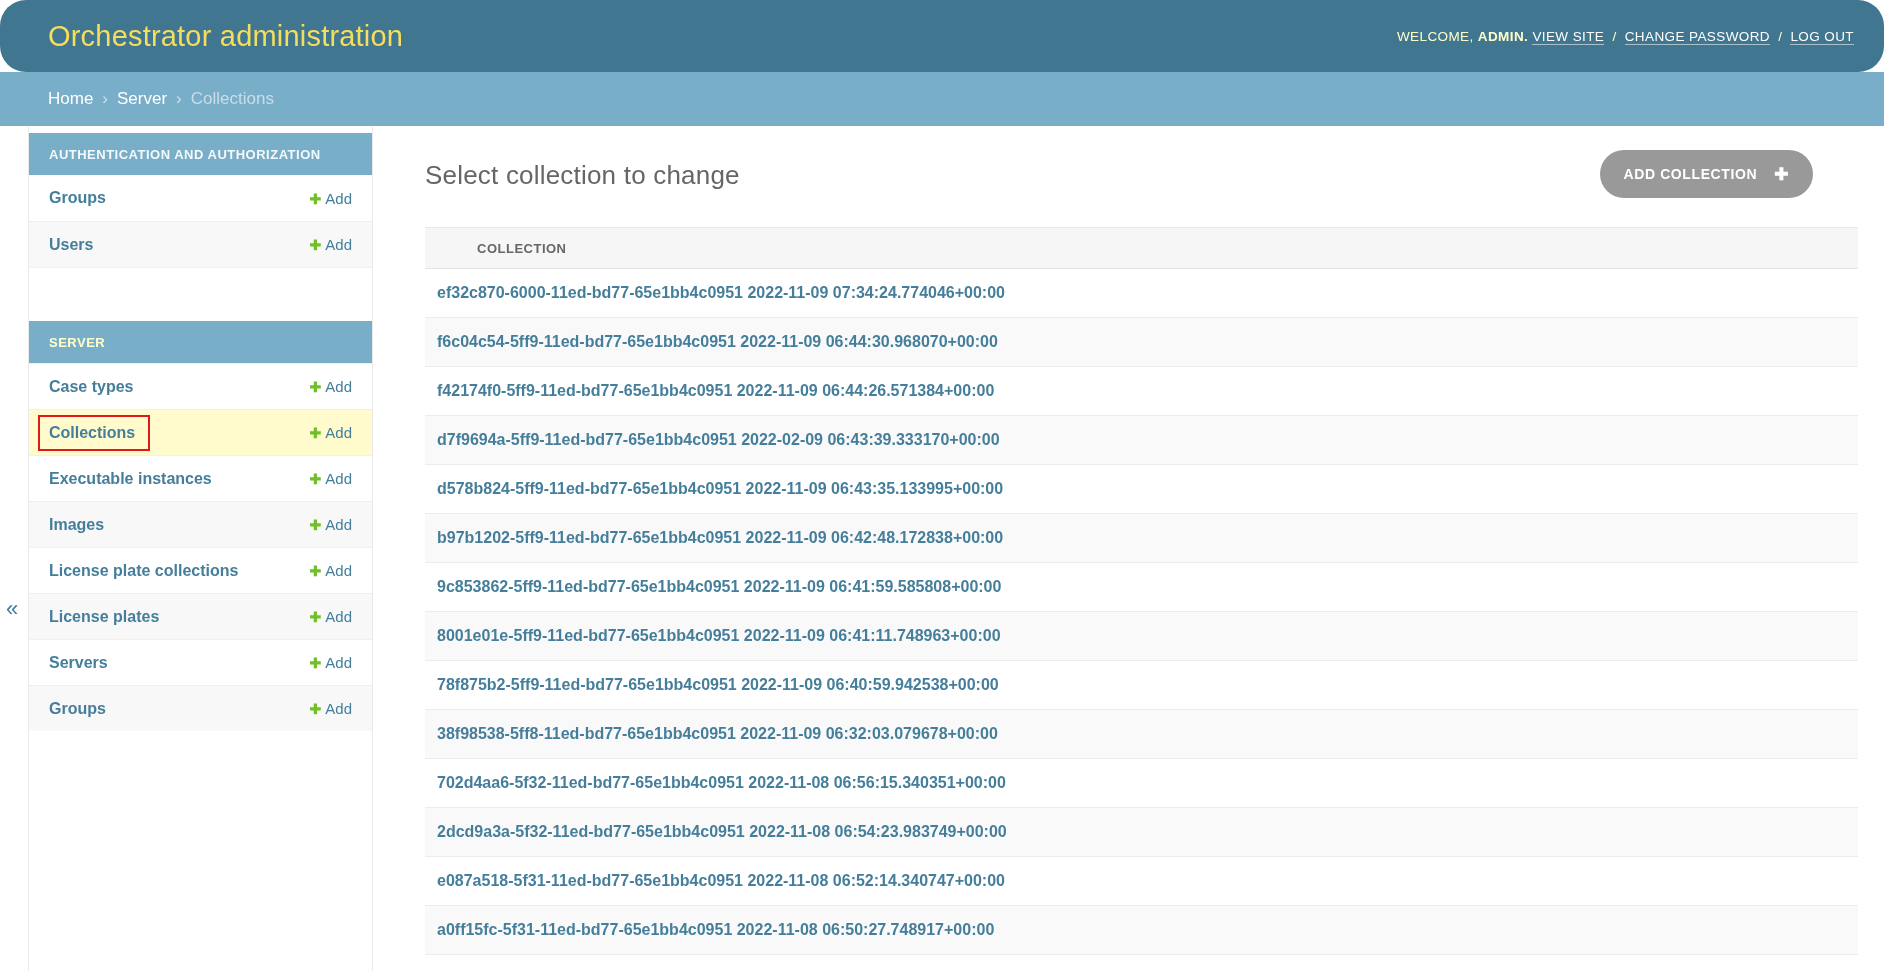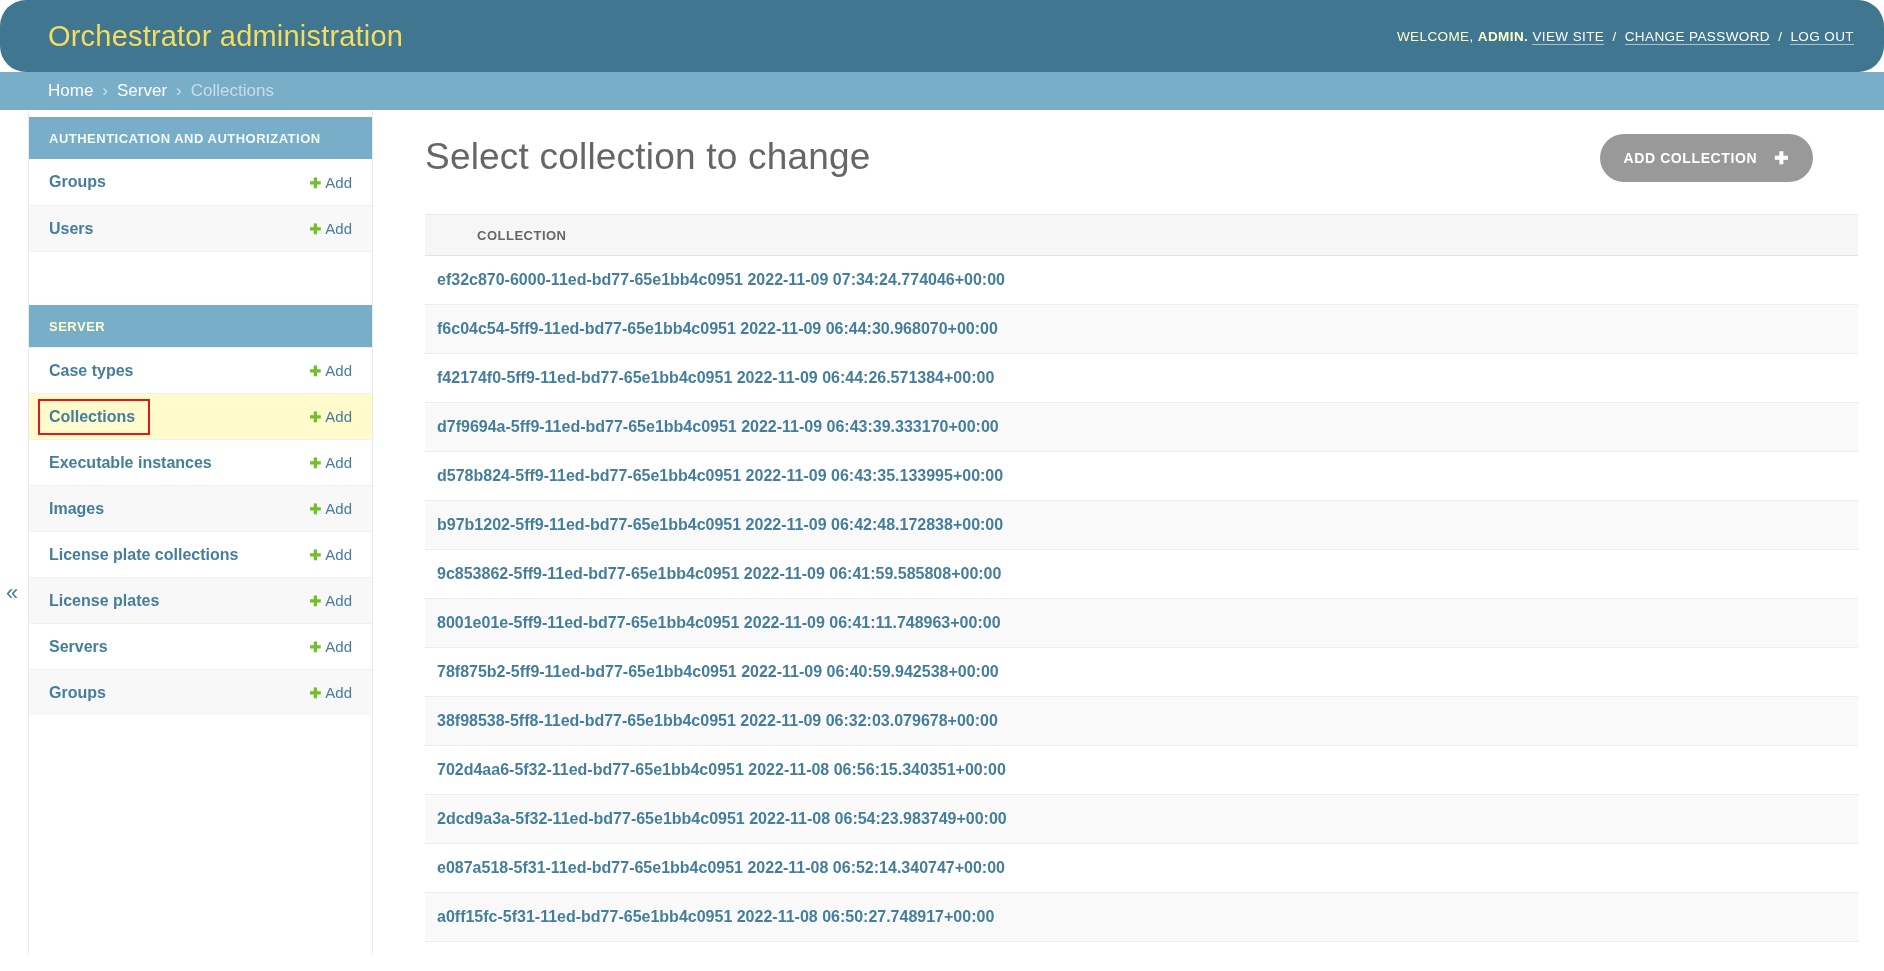--- a/index.html
+++ b/index.html
@@ -23,21 +23,21 @@
   
   .app-header{height:72px;background:var(--header-bg);display:flex;
     align-items:center;justify-content:space-between;padding:0 30px 0 48px;border-radius:26px;}
   .branding{font-size:29px;color:var(--accent);font-weight:400;letter-spacing:.2px;}
   .user-tools{font-size:13.5px;color:var(--pale-yellow);letter-spacing:.4px;white-space:nowrap;}
   .user-tools .uname{font-weight:bold;}
   .user-tools a{color:#fff;text-decoration:none;border-bottom:1px solid rgba(255,255,255,.55);cursor:pointer;}
   .user-tools .sep{margin:0 4px;color:var(--pale-yellow);}
 
   
-  .breadcrumbs{height:38px;background:var(--breadcrumb-bg);display:flex;
+  .breadcrumbs{height:54px;background:var(--breadcrumb-bg);display:flex;
     align-items:center;padding-left:48px;font-size:17px;color:#c9dde9;}
   .breadcrumbs a{color:#fff;text-decoration:none;cursor:pointer;}
   .breadcrumbs .crumb-sep{margin:0 9px;color:#cfe0ea;}
   .breadcrumbs .current{color:#c9dde9;}
 
   
   .page{position:relative;width:100%;height:845px;}
 
   .collapse-toggle{position:absolute;left:6px;top:472px;font-size:22px;
     color:var(--link);cursor:pointer;line-height:1;}
@@ -56,21 +56,21 @@
   .nav-row:first-of-type{border-top:none;}
   .model-link{color:var(--link);font-weight:bold;font-size:16px;text-decoration:none;cursor:pointer;}
   .add-link{color:var(--link);font-size:15px;text-decoration:none;cursor:pointer;white-space:nowrap;}
   .plus-icon{color:var(--add-green);font-weight:bold;font-size:14px;margin-right:4px;}
   .section-spacer{height:54px;background:#fff;border-top:1px solid #f0f0f0;}
   .annotation-box{display:inline-block;border:2px solid var(--annotation);
     padding:7px 13px 7px 9px;margin-left:-11px;}
 
   
   .main{position:absolute;left:425px;right:26px;top:0;}
-  .page-title{margin-top:26px;font-size:37px;font-weight:400;color:var(--title-gray);letter-spacing:.2px;}
+  .page-title{margin-top:34px;font-size:26px;font-weight:400;color:var(--title-gray);letter-spacing:.2px;}
   .object-tools{position:absolute;top:24px;right:45px;}
   .add-button{height:48px;border:none;border-radius:24px;background:var(--button-bg);
     color:#fff;font-family:inherit;font-size:14px;font-weight:bold;letter-spacing:.6px;
     padding:0 24px;display:flex;align-items:center;gap:17px;cursor:pointer;text-transform:uppercase;}
   .add-button .btn-plus{font-size:17px;font-weight:bold;line-height:1;}
 
   .result-table{margin-top:36px;width:100%;}
   .table-header{height:42px;background:#f6f6f6;border-top:1px solid #e8e8e8;
     border-bottom:1px solid #e3e3e3;display:flex;align-items:center;padding-left:12px;}
   .col-label{font-size:13px;font-weight:bold;color:#666;letter-spacing:.5px;text-transform:uppercase;margin-left:40px;}
@@ -171,21 +171,21 @@
           <div class="table-row">
             <a class="row-link">ef32c870-6000-11ed-bd77-65e1bb4c0951 2022-11-09 07:34:24.774046+00:00</a>
           </div>
           <div class="table-row alt">
             <a class="row-link">f6c04c54-5ff9-11ed-bd77-65e1bb4c0951 2022-11-09 06:44:30.968070+00:00</a>
           </div>
           <div class="table-row">
             <a class="row-link">f42174f0-5ff9-11ed-bd77-65e1bb4c0951 2022-11-09 06:44:26.571384+00:00</a>
           </div>
           <div class="table-row alt">
-            <a class="row-link">d7f9694a-5ff9-11ed-bd77-65e1bb4c0951 2022-11-09 06:43:39.333170+00:00</a>
+            <a class="row-link">d7f9694a-5ff9-11ed-bd77-65e1bb4c0951 2022-02-09 06:43:39.333170+00:00</a>
           </div>
           <div class="table-row">
             <a class="row-link">d578b824-5ff9-11ed-bd77-65e1bb4c0951 2022-11-09 06:43:35.133995+00:00</a>
           </div>
           <div class="table-row alt">
             <a class="row-link">b97b1202-5ff9-11ed-bd77-65e1bb4c0951 2022-11-09 06:42:48.172838+00:00</a>
           </div>
           <div class="table-row">
             <a class="row-link">9c853862-5ff9-11ed-bd77-65e1bb4c0951 2022-11-09 06:41:59.585808+00:00</a>
           </div>

